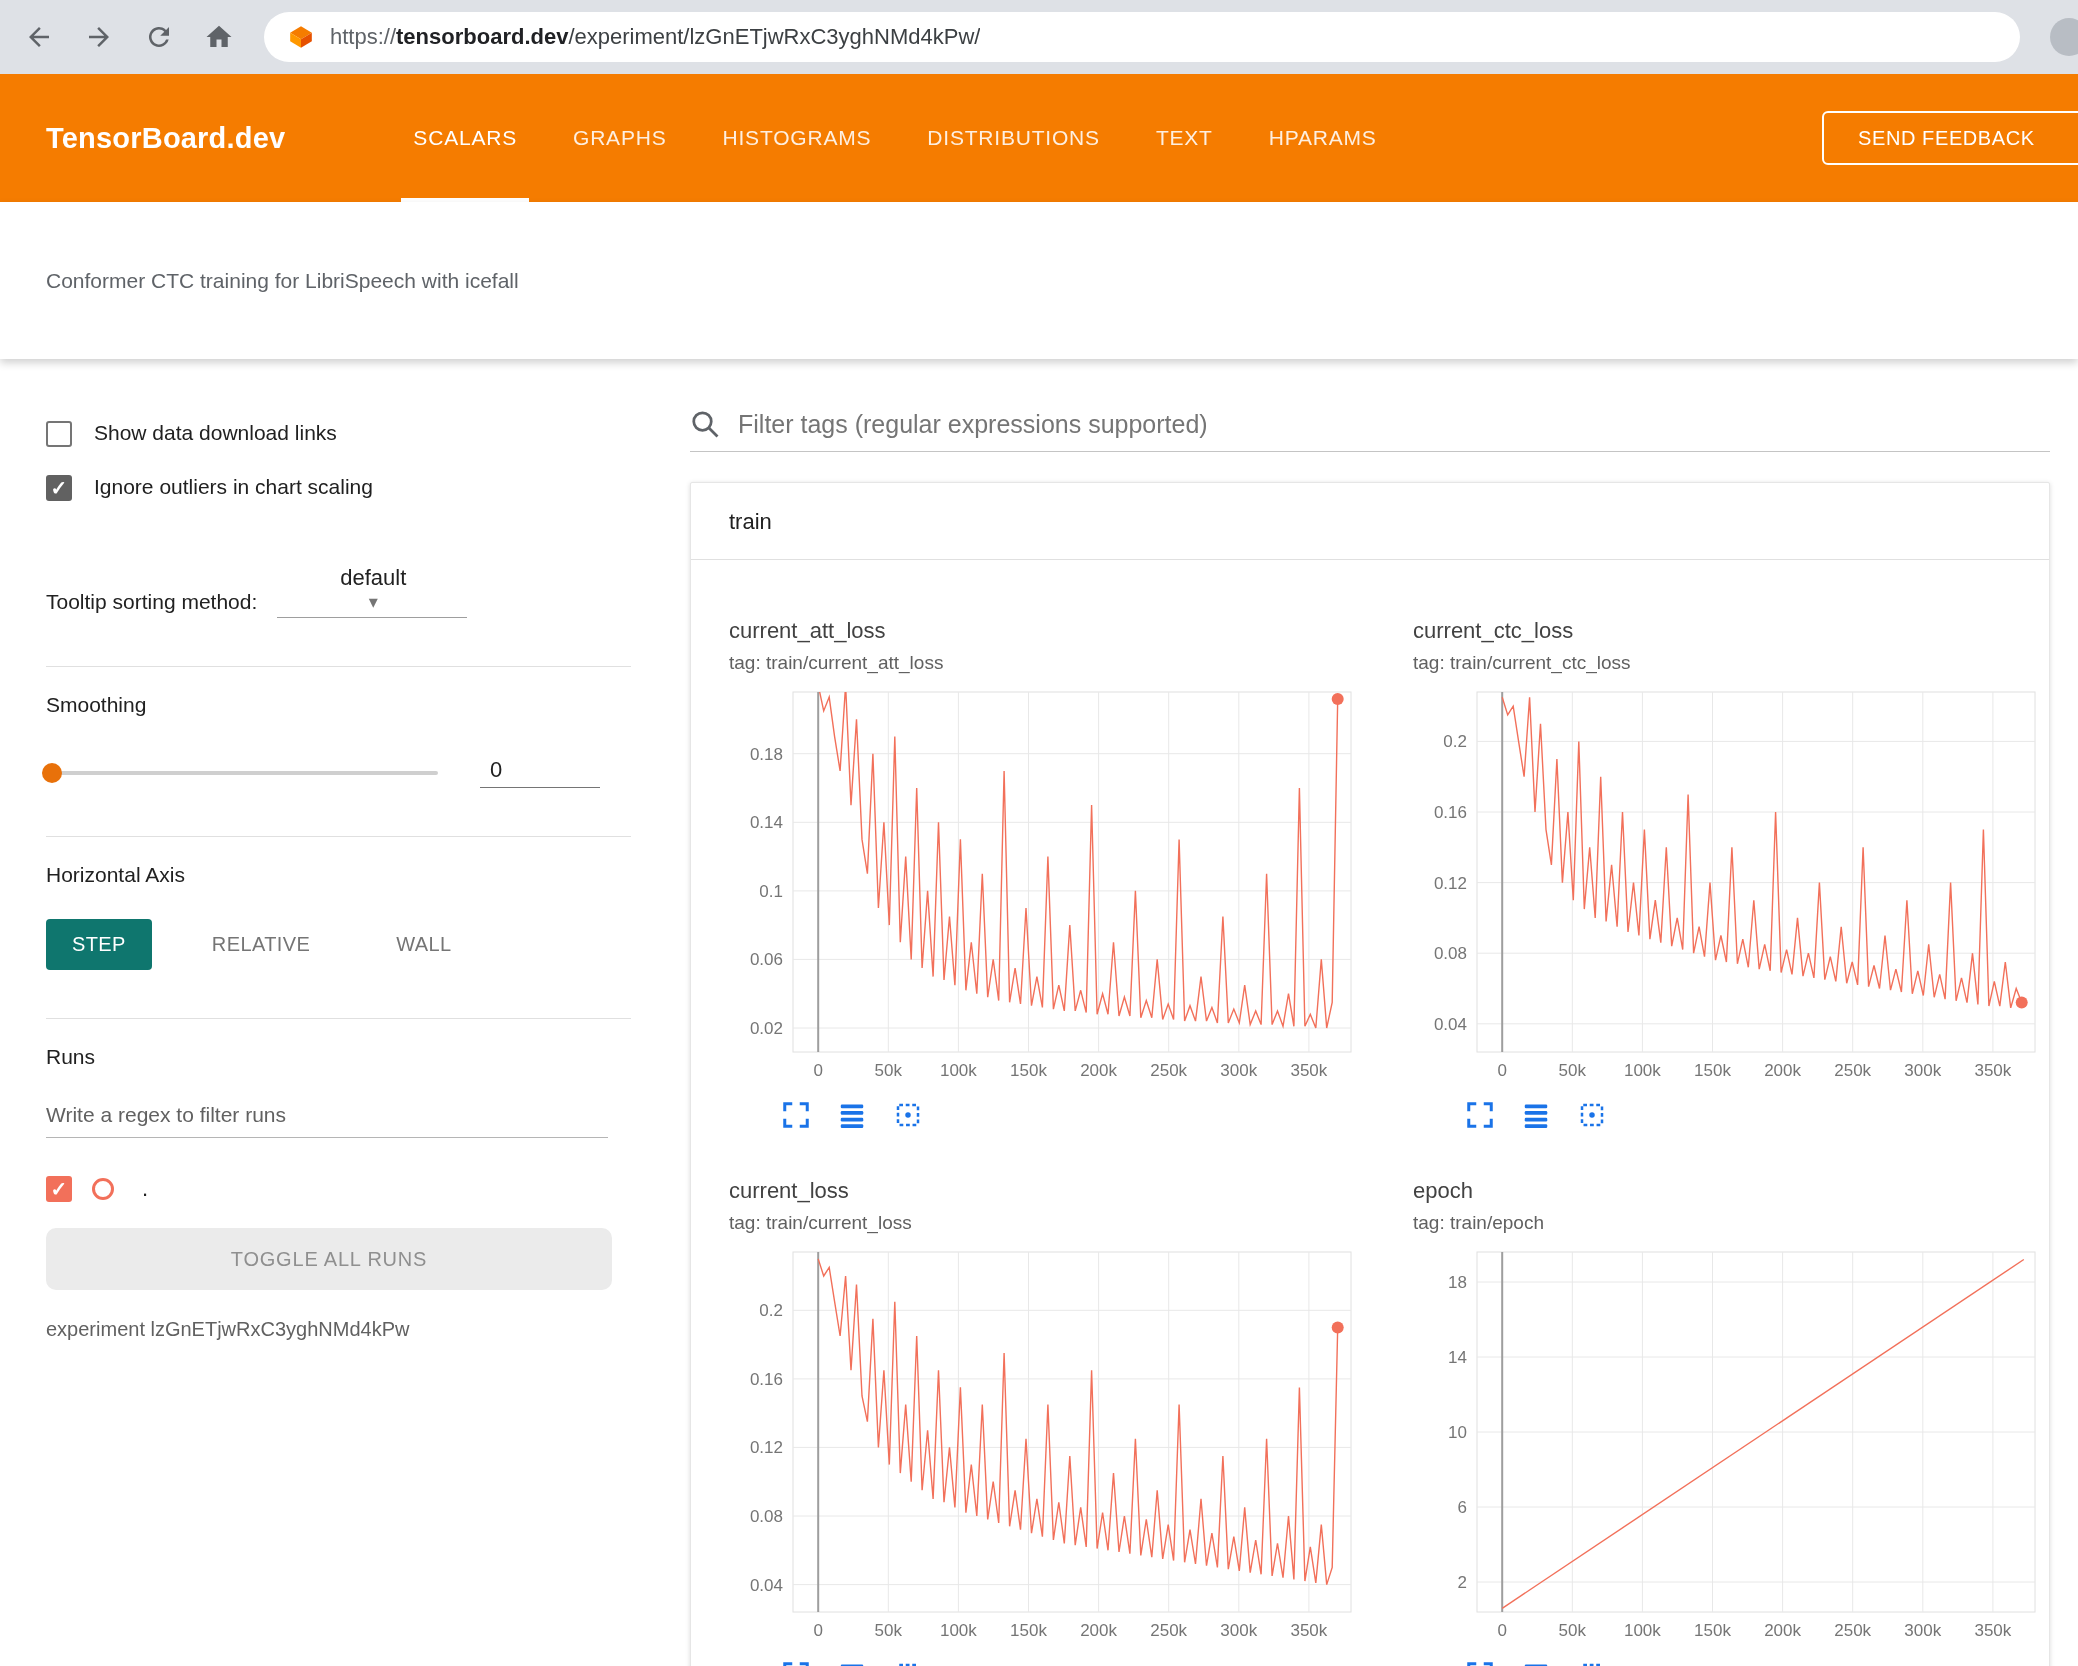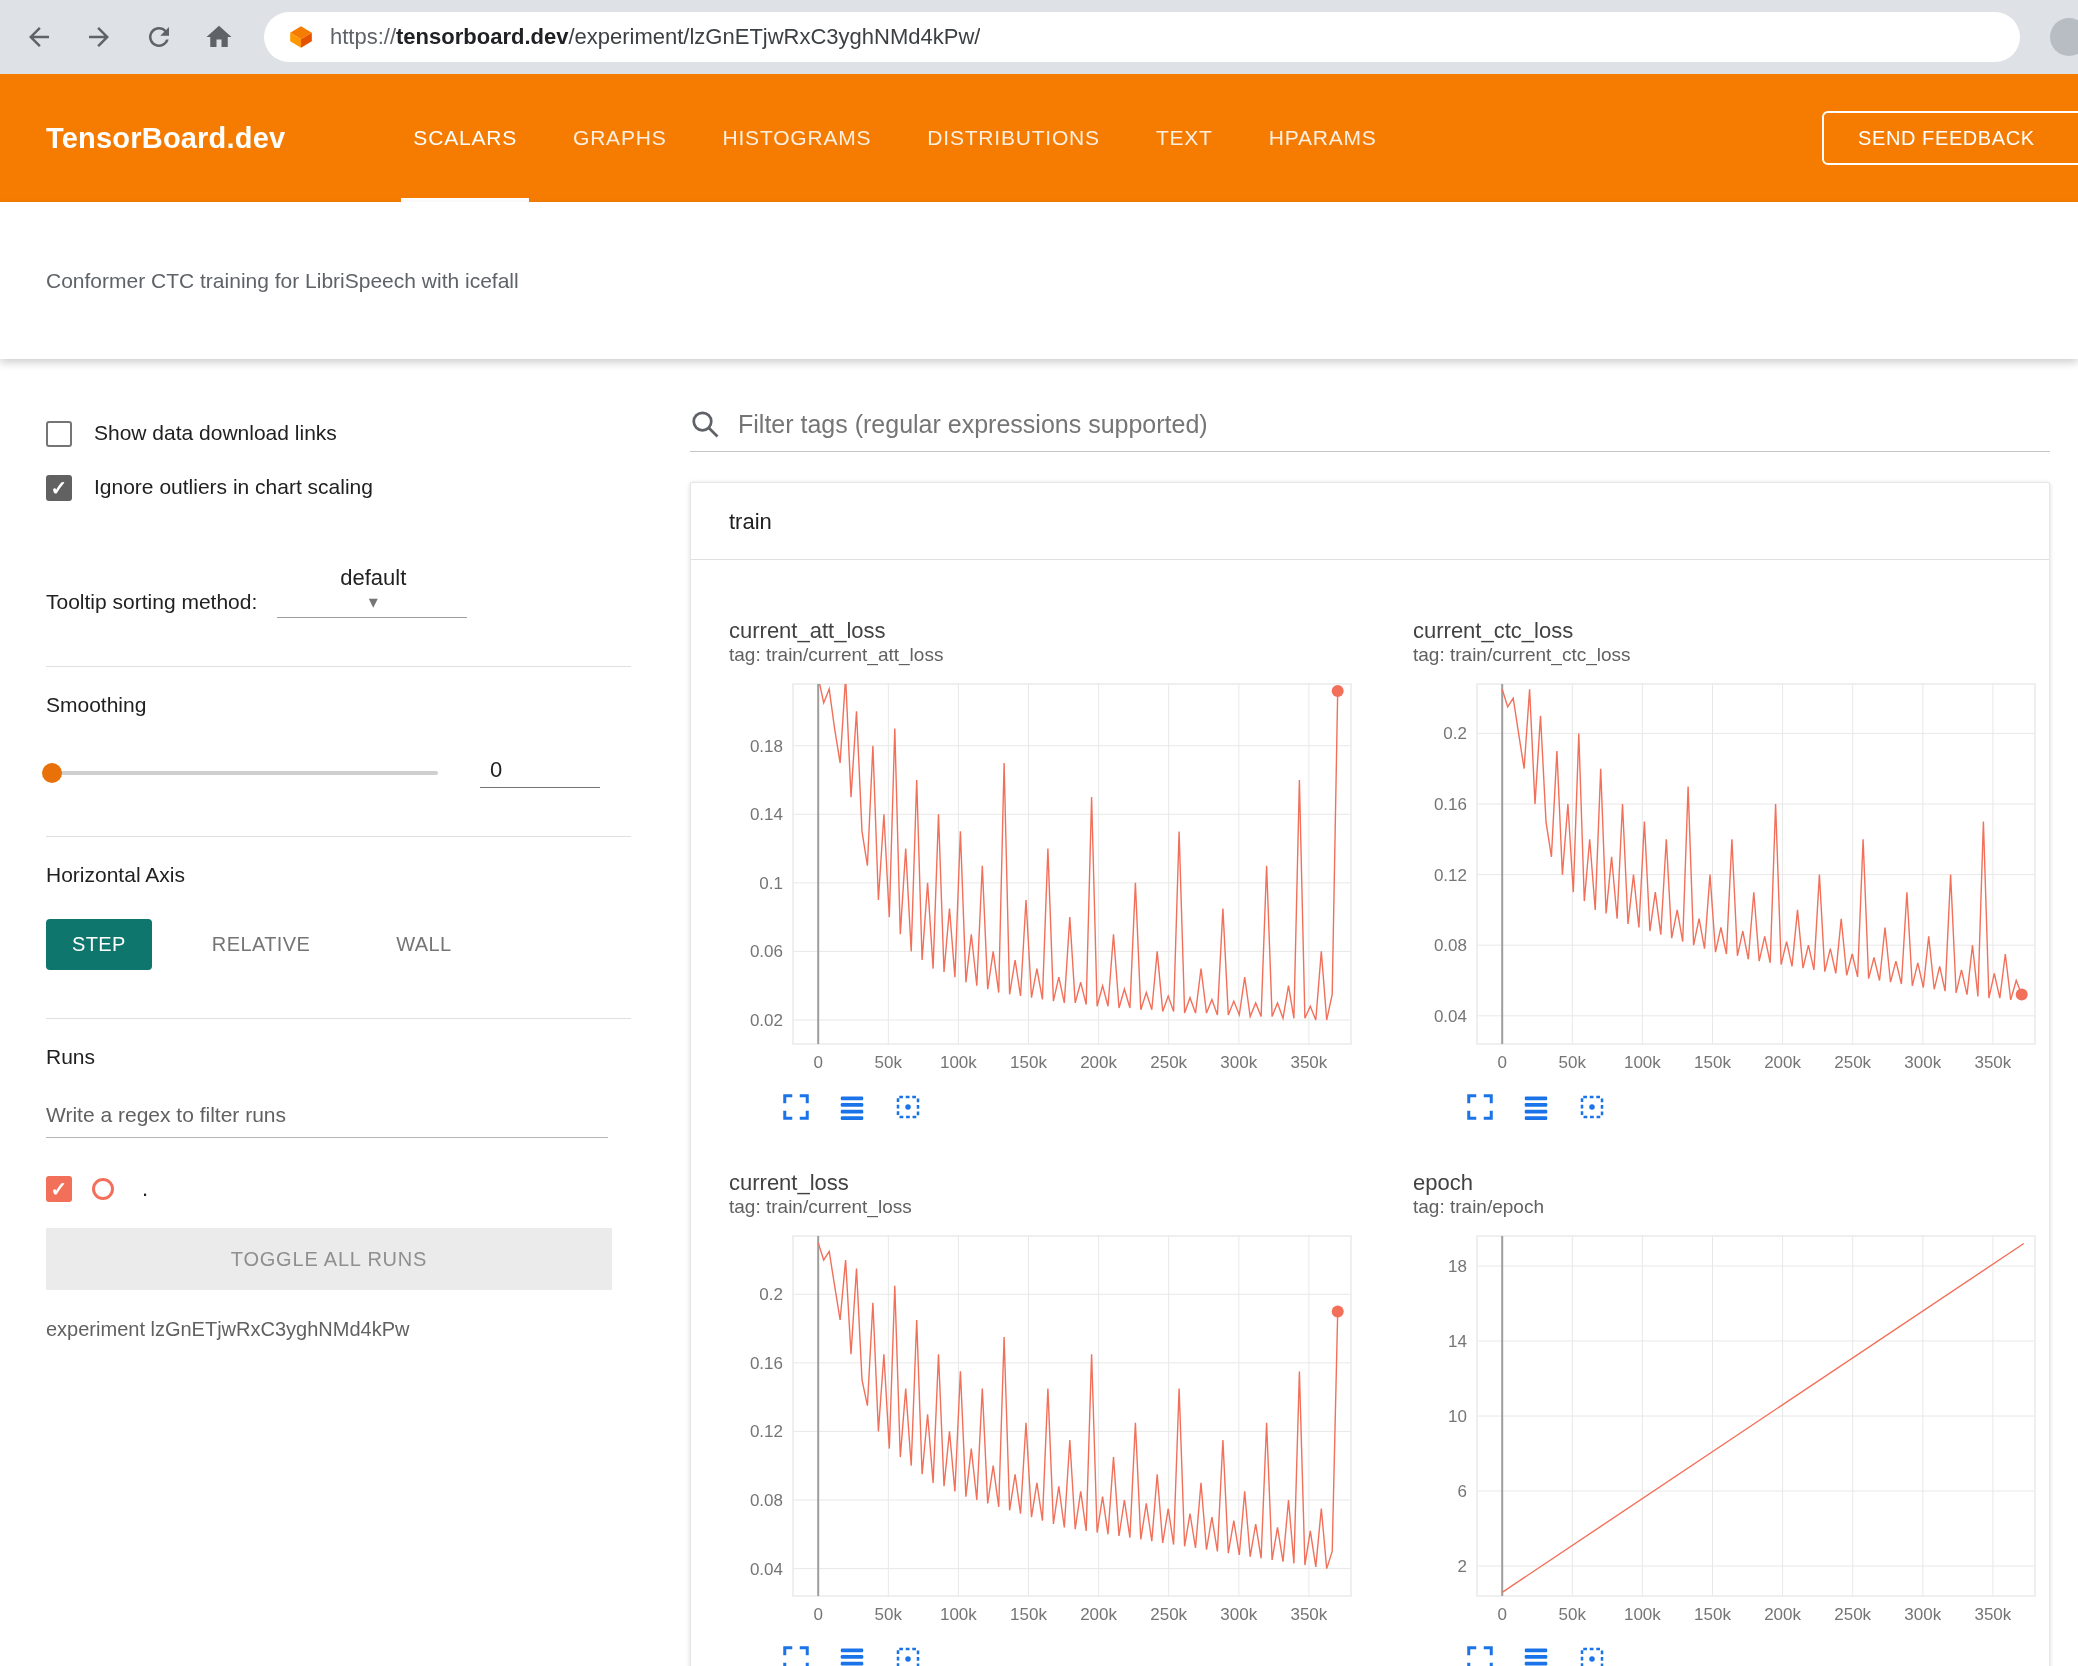--- a/index.html
+++ b/index.html
@@ -70,40 +70,40 @@
   .axis-btn.active { background:#0f766e; color:#fff; }
   .runs-input { display:block; width:562px; margin-top:30px; border:none;
     border-bottom:1.5px solid #b5b5b5; font-size:21px; color:#212121; outline:none;
     padding:4px 0 10px 0; font-family:inherit; background:transparent;}
   .runs-input::placeholder { color:#616161; }
   .run-row { display:flex; align-items:center; gap:20px; margin-top:38px; }
   .cb.run { background:#f2705a; border-radius:3px; }
   .run-circle { width:22px; height:22px; border:3.5px solid #f2705a; border-radius:50%; }
   .run-name { font-size:22px; color:#212121; margin-left:8px; }
   .toggle-all { display:block; width:566px; height:62px; margin-top:26px; background:#ebebeb;
-    border:none; border-radius:1px; color:#8f8f8f; font-size:20px; letter-spacing:.8px;
+    border:none; border-radius:10px; color:#8f8f8f; font-size:20px; letter-spacing:.8px;
     font-family:inherit; cursor:pointer; }
   .exp-caption { margin-top:28px; font-size:20px; color:#616161; }
 
   
   .main { flex:1; padding:50px 28px 0 30px; background:#fff; min-width:0;}
   .filter-row { display:flex; align-items:center; gap:18px;
     border-bottom:1.5px solid #c4c4c4; padding-bottom:12px; }
   .filter-input { flex:1; border:none; outline:none; font-size:25px; color:#212121;
     font-family:inherit; background:transparent; }
   .filter-input::placeholder { color:#757575; }
   .card { margin-top:30px; background:#fff; border:1px solid #e6e6e6; border-radius:2px;
     box-shadow:0 1px 5px rgba(0,0,0,.14); }
   .card-header { padding:26px 38px 24px 38px; font-size:22px; color:#212121;
     border-bottom:1px solid #e0e0e0; }
   .charts-grid { display:grid; grid-template-columns:1fr 1fr; column-gap:44px; row-gap:48px;
     padding:58px 24px 60px 38px; }
   .chart-card { width:640px; }
   .chart-title { font-size:22px; color:#424242; }
-  .chart-tag { font-size:19px; color:#616161; margin-top:0; margin-bottom:8px; }
+  .chart-tag { font-size:19px; color:#616161; margin-top:8px; margin-bottom:8px; }
   svg text.tick { font-family:"Liberation Sans", sans-serif; font-size:17px; fill:#757575; }
   .chart-toolbar { display:flex; gap:26px; margin-top:14px; margin-left:52px; }
   .chart-toolbar span { cursor:pointer; display:flex; }
 </style>
 </head>
 <body>
 
 <div class="chrome">
   <span class="nav-icon">
     <svg width="30" height="30" viewBox="0 0 24 24">

